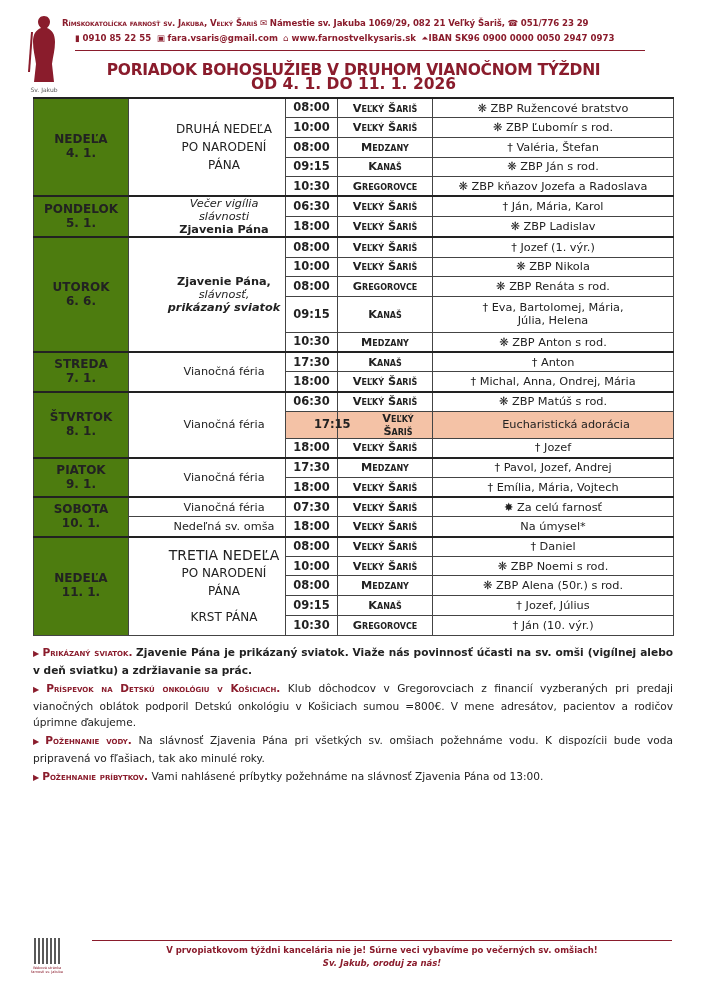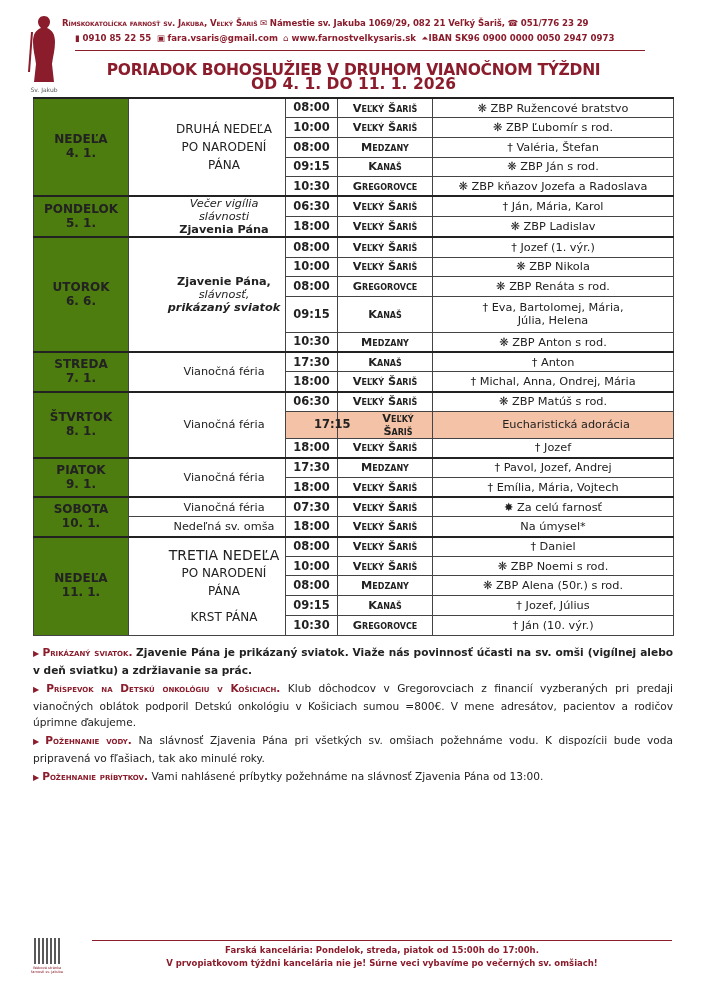--- a/index.html
+++ b/index.html
@@ -274,15 +274,15 @@
     <div class="note"><span class="tri">▶</span><span class="hd b">Prikázaný sviatok.</span> <span class="b">Zjavenie Pána je prikázaný sviatok. Viaže nás povinnosť účasti na sv. omši (vigílnej alebo v deň sviatku) a zdržiavanie sa prác.</span></div>
     <div class="note"><span class="tri">▶</span><span class="hd b">Príspevok na Detskú onkológiu v Košiciach.</span> <span>Klub dôchodcov v Gregorovciach z financií vyzberaných pri predaji vianočných oblátok podporil Detskú onkológiu v Košiciach sumou =800€. V mene adresátov, pacientov a rodičov úprimne ďakujeme.</span></div>
     <div class="note"><span class="tri">▶</span><span class="hd b">Požehnanie vody.</span> <span>Na slávnosť Zjavenia Pána pri všetkých sv. omšiach požehnáme vodu. K dispozícii bude voda pripravená vo fľašiach, tak ako minulé roky.</span></div>
     <div class="note"><span class="tri">▶</span><span class="hd b">Požehnanie príbytkov.</span> <span>Vami nahlásené príbytky požehnáme na slávnosť Zjavenia Pána od 13:00.</span></div>
   </div>
 
 <div id="qr"></div>
 <div id="qr-caption">Webová stránka farnosti sv. Jakuba</div>
 <div id="footer-rule"></div>
 <div id="footer">
-  <div>Farská kancelária: Pondelok, streda, piatok od 15:00h do 17:00h.</div>
   <div>V prvopiatkovom týždni kancelária nie je! Súrne veci vybavíme po večerných sv. omšiach!</div>
+  <div class="i">Sv. Jakub, oroduj za nás!</div>
 </div>
 
 </body></html>

